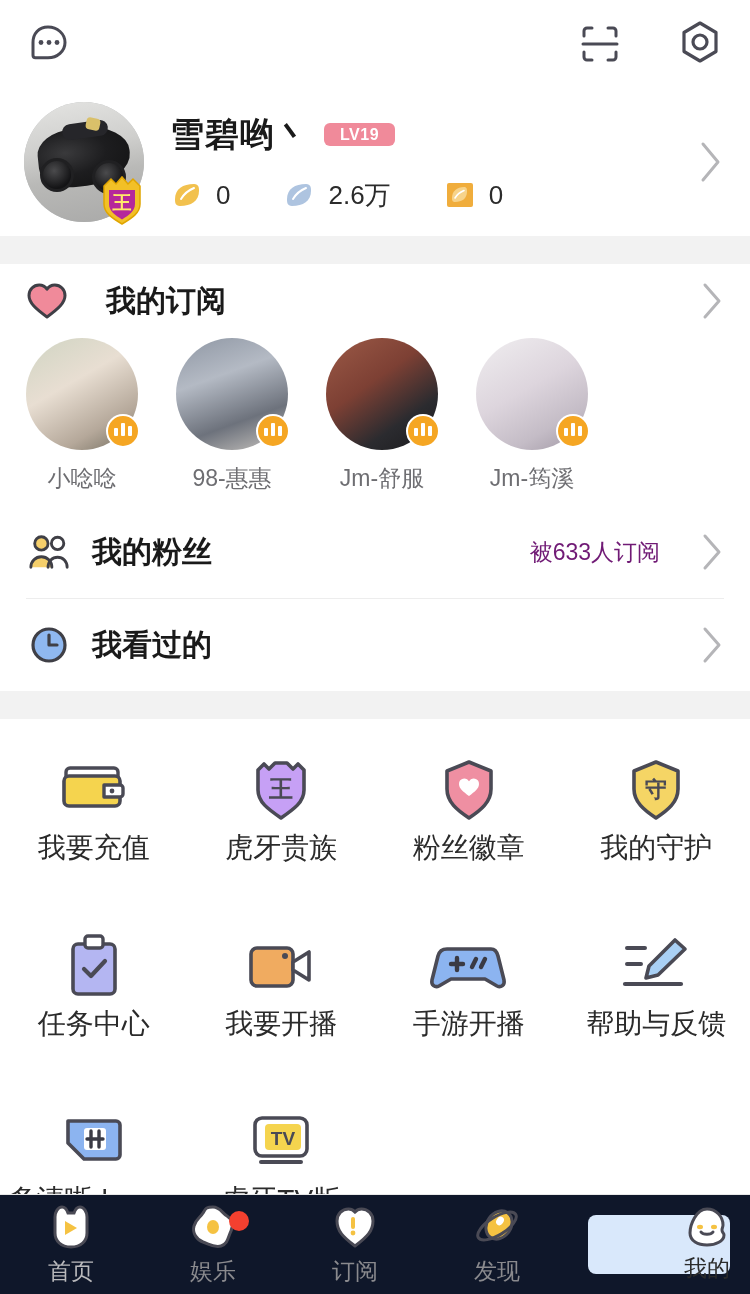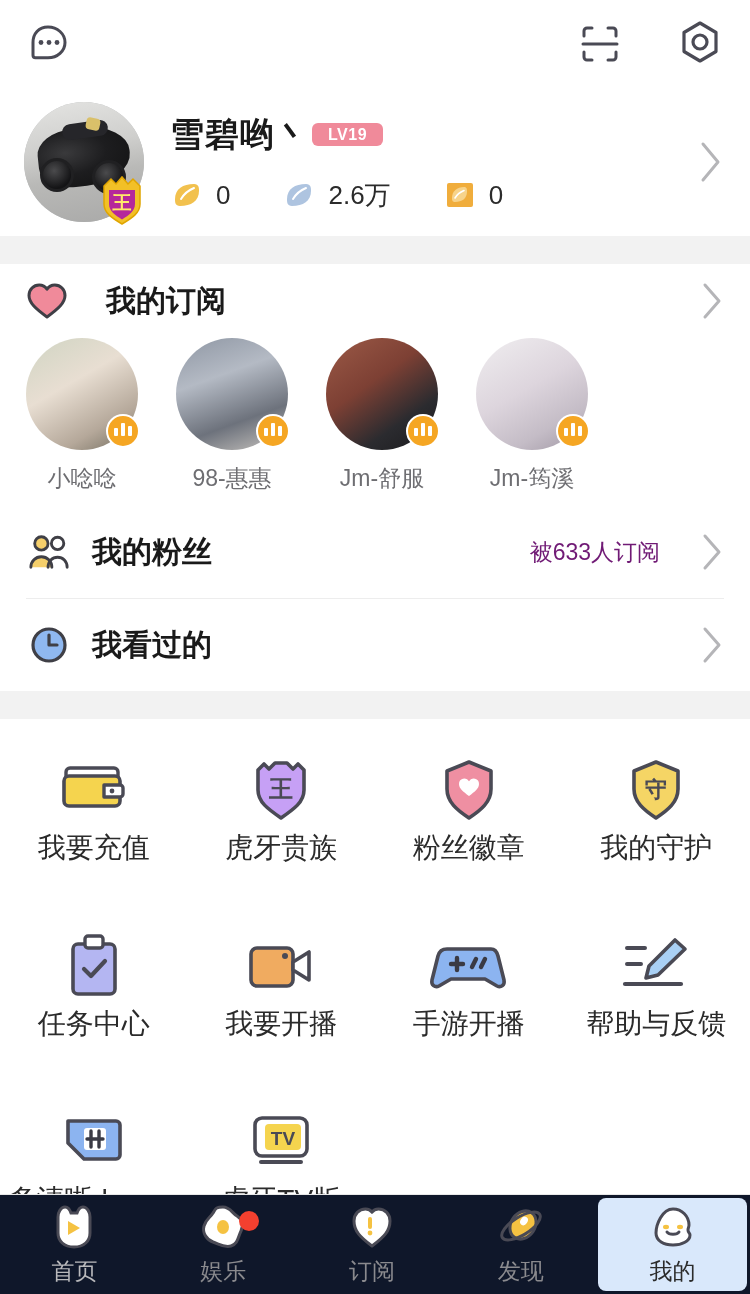--- a/index.html
+++ b/index.html
@@ -55,21 +55,21 @@
   }
   .moto-hl {
     position:absolute; left:62px; top:16px; width:14px; height:12px;
     background:#d9c06a; border-radius:4px; transform:rotate(12deg);
   }
   .noble-badge {
     position:absolute; right:-4px; bottom:-4px;
     width:52px; height:54px;
   }
   .uinfo { margin-left:26px; flex:1; }
-  .uname-row { display:flex; align-items:center; gap:2px; }
+  .uname-row { display:flex; align-items:center; gap:14px; }
   .uname { font-size:34px; color:#1a1a1a; font-weight:600; letter-spacing:1px; }
   .lv-badge {
     background:#f08a9a; color:#fff; font-size:16px; font-weight:bold;
     padding:3px 16px 2px; border-radius:6px; letter-spacing:0.5px;
     font-family:"Liberation Sans",sans-serif;
   }
   .stats { display:flex; align-items:center; margin-top:20px; gap:0; }
   .stat { display:flex; align-items:center; }
   .stat + .stat { margin-left:52px; }
   .stat-val { font-size:26px; color:#2b2b2b; margin-left:12px; }
@@ -141,21 +141,21 @@
   .tabbar {
     position:absolute; left:0; bottom:0; width:750px; height:100px;
     background:#0f172a; border-top:1px solid #e8e8e8;
     display:flex; align-items:stretch;
   }
   .tab {
     flex:1; display:flex; flex-direction:column;
     align-items:center; justify-content:center; position:relative;
     gap:4px;
   }
-  .tab.active { background:#d9e8fb; border-radius:8px; margin:3px; }
+  .tab.active { background:#d9e8fb; border-radius:8px; margin:20px;align-items:flex-end; }
   .tab-ico { height:50px; display:flex; align-items:center; justify-content:center; }
   .tab-label { font-size:23px; color:#8a8a8e; }
   .tab.active .tab-label { color:#2b2b2b; }
   .tab.home .tab-label { color:#b9b9bc; }
   .reddot {
     position:absolute; width:20px; height:20px; border-radius:50%;
     background:#f3402f; top:16px; left:calc(50% + 16px);
   }
 </style>
 </head>

